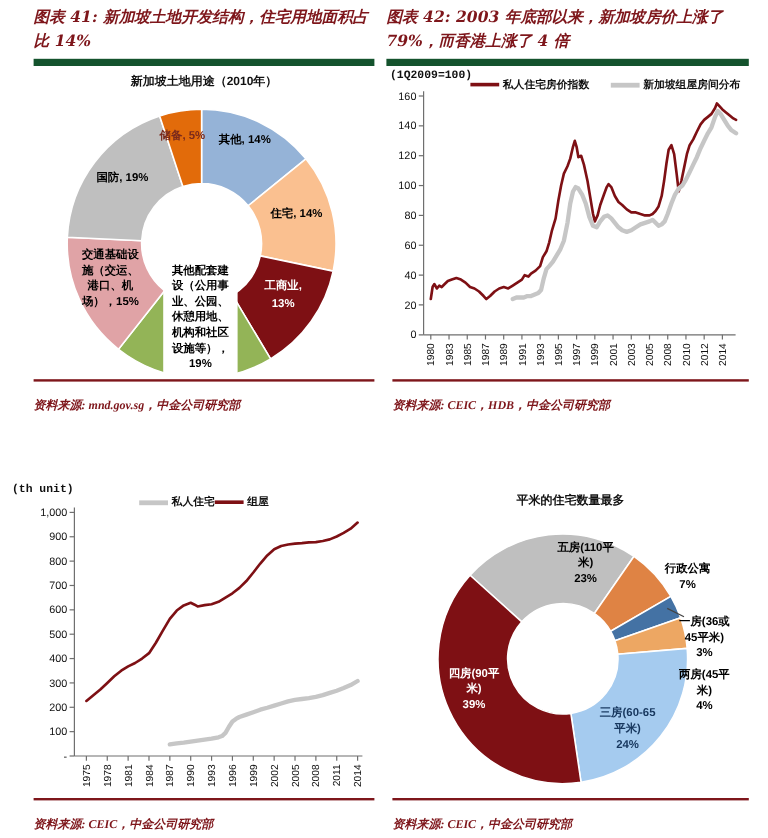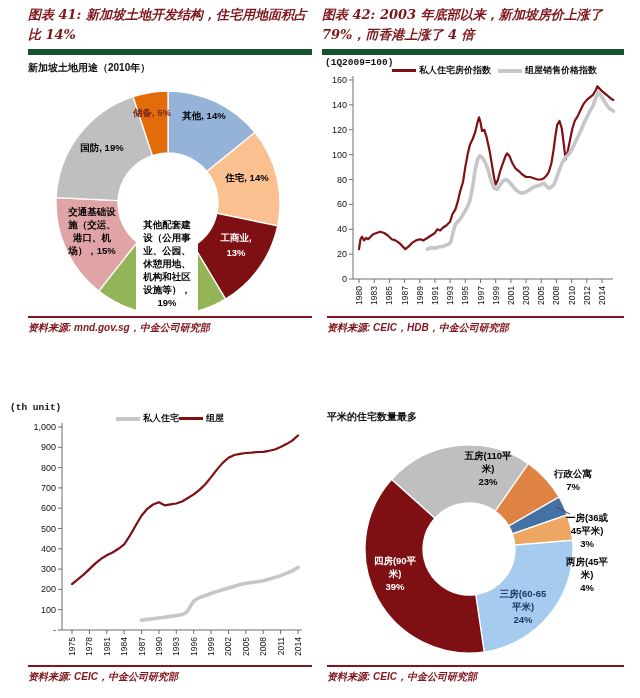--- a/index.html
+++ b/index.html
@@ -3,33 +3,33 @@
 <meta charset="utf-8">
 <style>
   html,body{margin:0;padding:0;background:#ffffff;}
   body{width:640px;height:698px;position:relative;font-family:"Liberation Sans",sans-serif;-webkit-font-smoothing:antialiased;}
   .cell{position:absolute;width:320px;height:349px;overflow:hidden;}
   #cell0{left:0;top:0;}#cell1{left:320px;top:0;}#cell2{left:0;top:349px;}#cell3{left:320px;top:349px;}
   .fig-title{position:absolute;top:5px;font-family:"DejaVu Serif","Liberation Serif",serif;font-style:italic;font-weight:bold;
              font-size:13px;line-height:1.5;color:#7E161B;border-bottom:6px solid #14532d;padding-bottom:4px;min-height:40px;}
   .col-left .fig-title{left:28px;right:8px;}
   .col-right .fig-title{left:2px;right:16px;}
-  .chart-subtitle{position:absolute;top:61px;font-size:10px;font-weight:bold;color:#111;}
+  .chart-subtitle{position:absolute;top:61px;text-align:center;font-size:10px;font-weight:bold;color:#111;}
   .col-left .chart-subtitle{left:28px;right:8px;}
   .col-right .chart-subtitle{left:7px;right:16px;}
   .chart-svg{position:absolute;left:0;top:0;font-family:"Liberation Sans",sans-serif;}
-  .source{position:absolute;top:316px;border-top:2px solid #7E161B;padding-top:3px;
-          font-family:Liberation Sans, sans-serif;font-style:italic;font-weight:bold;font-size:10px;color:#7E161B;}
+  .source{position:absolute;top:316px;border-top:2px solid #7E161B;padding-top:13px;
+          font-family:Liberation Serif, serif;font-style:italic;font-weight:bold;font-size:10px;color:#7E161B;}
   .col-left .source{left:28px;right:8px;}
   .col-right .source{left:7px;right:16px;}
   .unit-label{position:absolute;font-size:9.5px;font-weight:bold;color:#111;font-family:Liberation Mono, monospace;}
   #cell1 .unit-label{left:5px;top:57px;}
   #cell2 .unit-label{left:10px;top:53px;}
   .legend{position:absolute;display:flex;align-items:center;font-size:9px;font-weight:bold;color:#111;}
-  #cell1 .legend{left:72px;top:64px;gap:7px;}
+  #cell1 .legend{left:72px;top:64px;gap:18px;}
   #cell2 .legend{left:40px;right:20px;top:63px;justify-content:center;}
   .legend-item{display:flex;align-items:center;gap:3px;white-space:nowrap;}
   .swatch{display:inline-block;width:24px;}
   .swatch-thin{height:2.5px;}
   .swatch-thick{height:4px;}
 </style>
 </head>
 <body>
 
 <section class="cell col-left" id="cell0">
@@ -116,21 +116,21 @@
     </svg>
   <div class="fig-title">图表 42: 2003 年底部以来，新加坡房价上涨了 79%，而香港上涨了 4 倍</div>
   <div class="unit-label">(1Q2009=100)</div>
   <div class="legend">
     <span class="legend-item">
         <span class="swatch swatch-thin" style="background: rgb(126, 16, 20);"></span>
         <span>私人住宅房价指数</span>
       </span>
     <span class="legend-item">
         <span class="swatch swatch-thick" style="background: rgb(198, 198, 198);"></span>
-        <span>组屋销售价格指数</span>
+        <span>新加坡组屋房间分布</span>
       </span>
   </div>
   <div class="source">资料来源: CEIC，HDB，中金公司研究部</div>
 </section>
 
 <section class="cell col-left" id="cell2">
   <svg class="chart-svg" id="svg-2" width="320" height="349" viewBox="0 0 320 349">
       <line x1="62" y1="74" x2="62" y2="281" stroke="#6f6f6f" stroke-width="1"></line>
       <line x1="62" y1="281" x2="302" y2="281" stroke="#6f6f6f" stroke-width="1"></line>
       <line x1="58" y1="281" x2="62" y2="281" stroke="#6f6f6f" stroke-width="1"></line>

